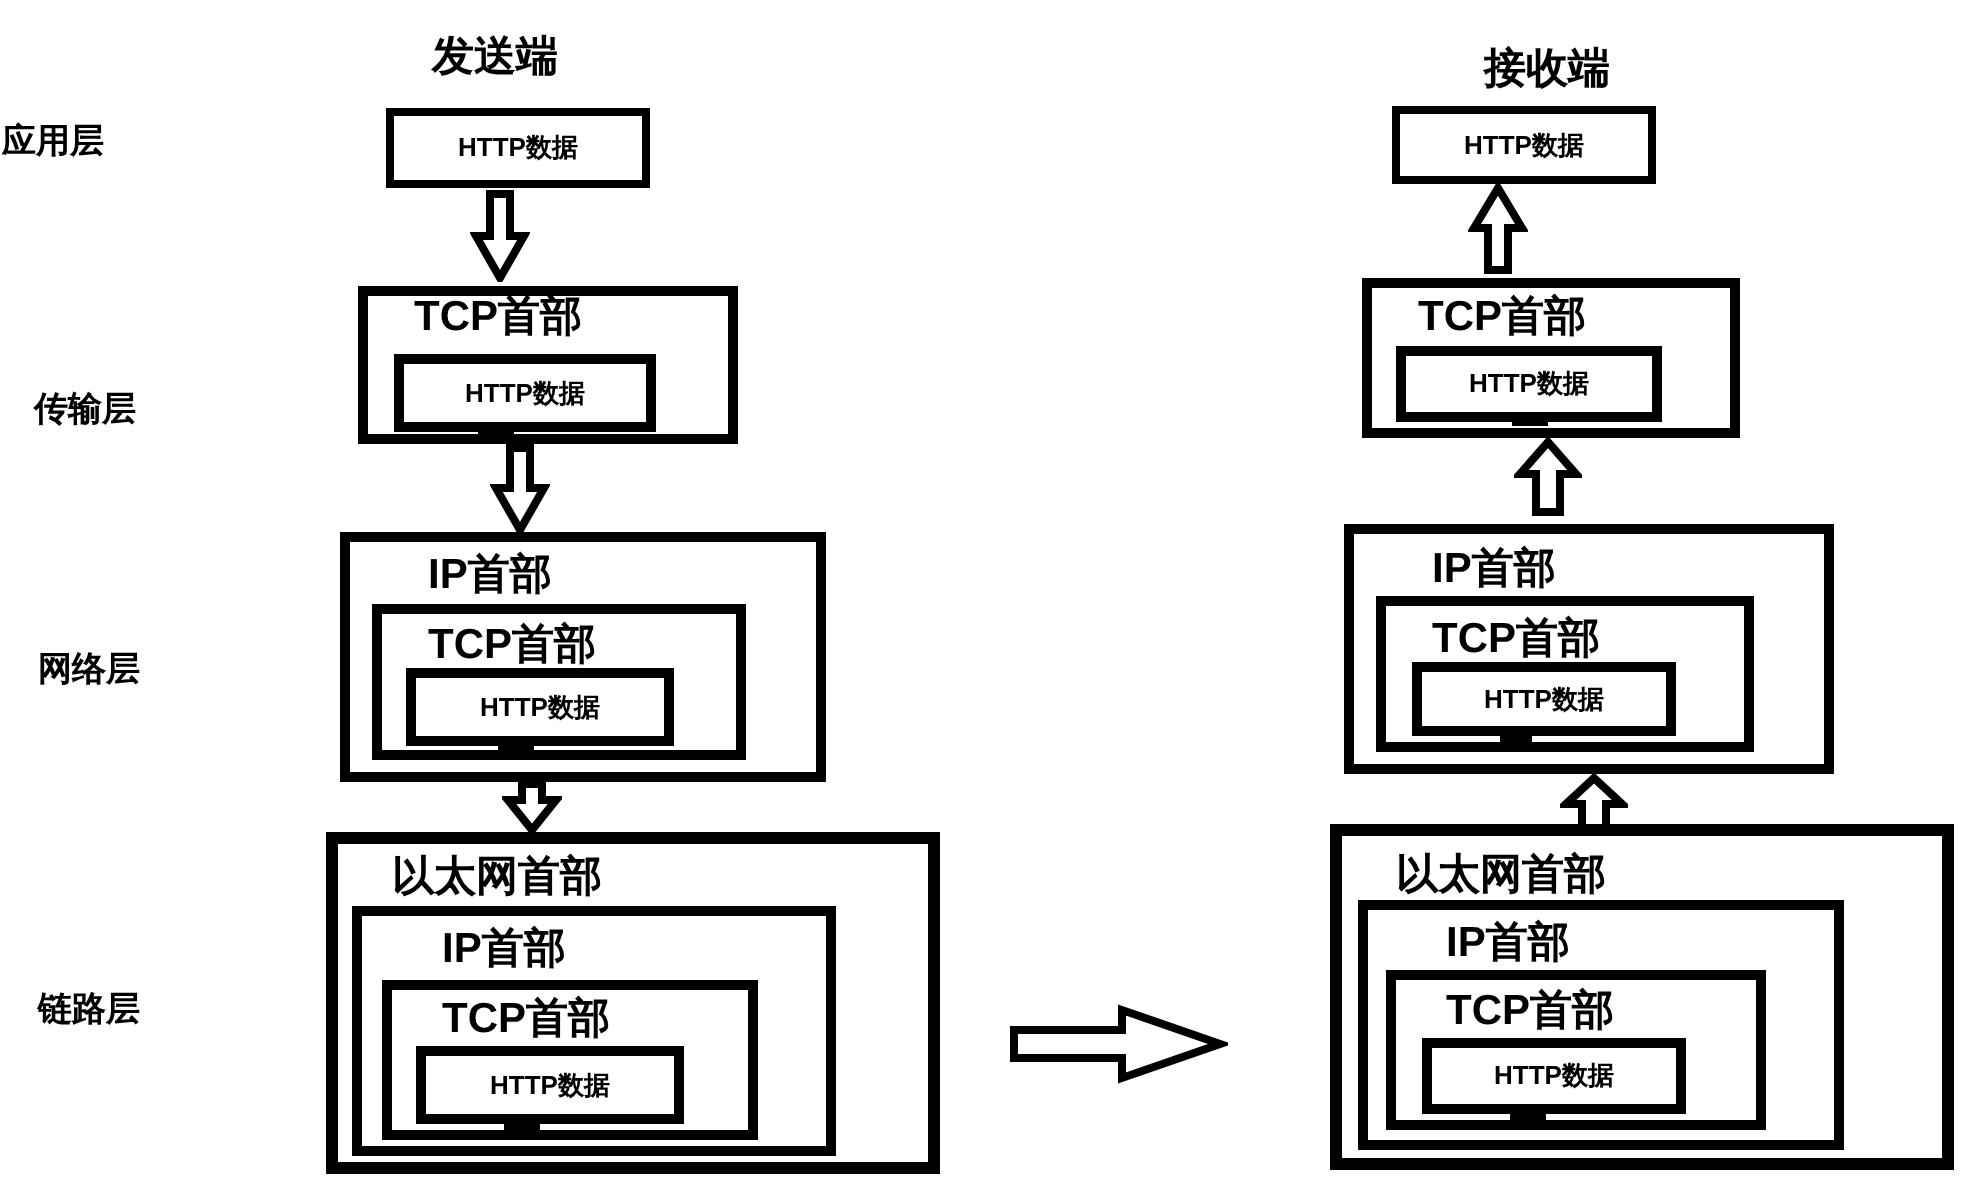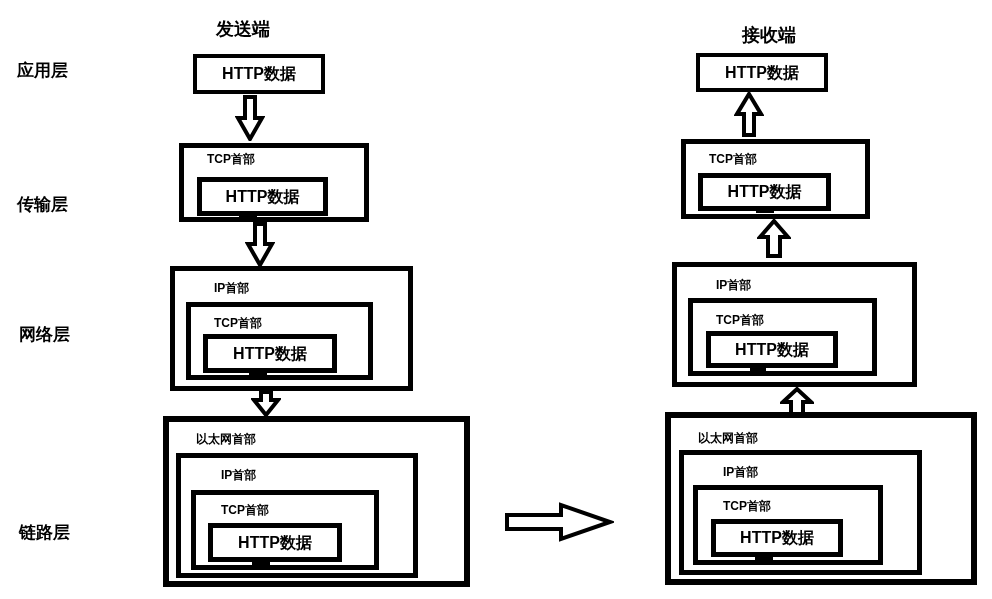--- a/index.html
+++ b/index.html
@@ -6,41 +6,41 @@
   .canvas{
     position:relative;width:992px;height:599px;background:#ffffff;
     font-family:"Liberation Sans",sans-serif;font-weight:bold;color:#000;
     overflow:hidden;
   }
   .bx{position:absolute;border:5px solid #000;box-sizing:border-box;background:#fff;}
   .b4{border-width:4px;}
   .b5{border-width:5px;}
   .b6{border-width:6px;}
   .databox{display:flex;align-items:center;justify-content:center;}
-  .databox span{font-size:16px;line-height:16px;white-space:nowrap;}
+  .databox span{font-size:13px;line-height:16px;white-space:nowrap;}
   .t{position:absolute;font-size:16px;line-height:18px;white-space:nowrap;}
-  .title{font-size:18px;}
+  .title{font-size:21px;}
   .layer{font-size:17px;}
-  .boxlabel{font-size:12px;}
+  .boxlabel{font-size:21px;}
   .dash{position:absolute;background:#000;}
   svg.arrow{position:absolute;display:block;}
   svg.arrow polygon{fill:#ffffff;stroke:#000000;stroke-width:4;stroke-linejoin:miter;}
 </style>
 </head>
 <body>
 
 <div class="canvas">
 
   <div class="t title" style="left:216px;top:20px">发送端</div>
   <div class="t title" style="left:742px;top:26px">接收端</div>
 
-  <div class="t layer" style="left:17px;top:62px">应用层</div>
+  <div class="t layer" style="left:1px;top:62px">应用层</div>
   <div class="t layer" style="left:17px;top:196px">传输层</div>
   <div class="t layer" style="left:19px;top:326px">网络层</div>
-  <div class="t layer" style="left:19px;top:524px">链路层</div>
+  <div class="t layer" style="left:19px;top:496px">链路层</div>
 
   <div class="bx b4 databox" style="left:193px;top:54px;width:132px;height:40px">
     <span>HTTP数据</span>
   </div>
   <svg class="arrow" style="left:235px;top:95px" width="30" height="46" viewBox="0 0 30 46">
     <polygon points="10,2 20,2 20,23 27,23 15,44 3,23 10,23"></polygon>
   </svg>
 
   <div class="bx b5" style="left:179px;top:143px;width:190px;height:79px"></div>
   <div class="t boxlabel" style="left:207px;top:150px">TCP首部</div>

